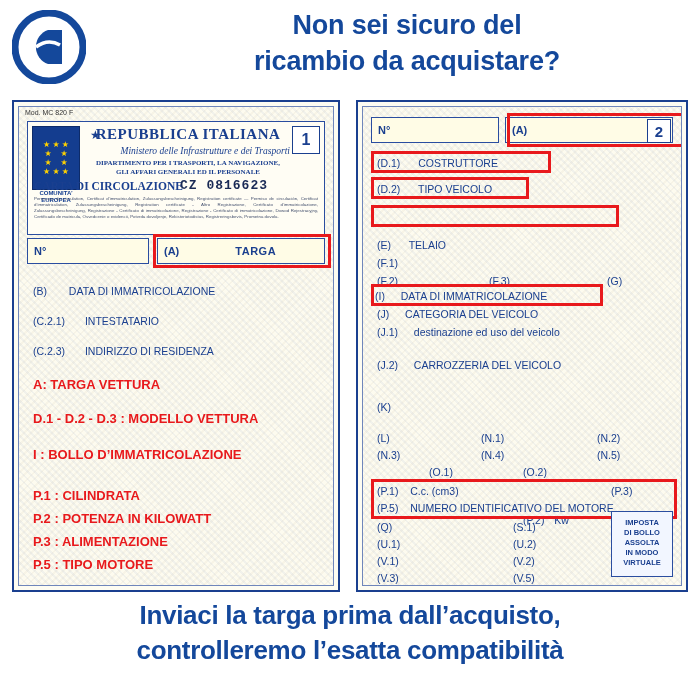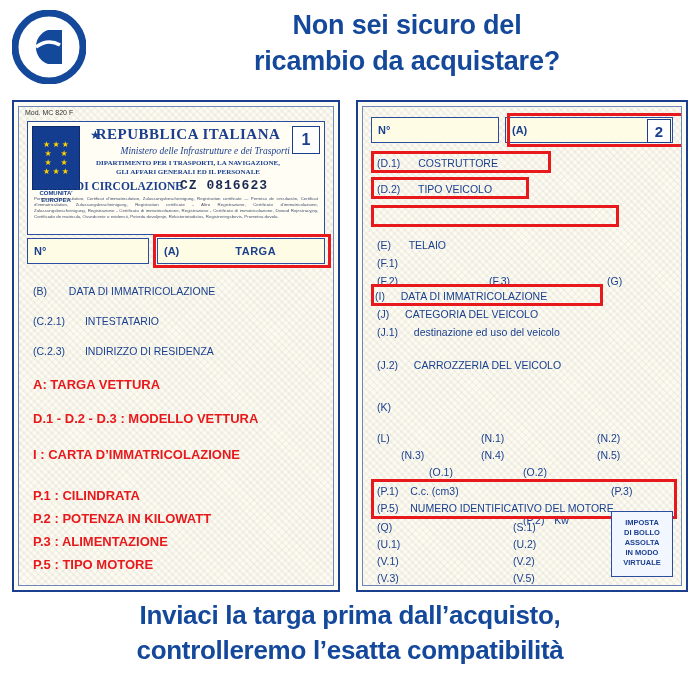--- a/index.html
+++ b/index.html
@@ -228,21 +228,21 @@
       <span>INTESTATARIO</span>
     </div>
     <div class="fline" style="left:14px;top:238px;">
       <span class="code">(C.2.3)</span>
       <span style="display:inline-block;width:14px;"></span>
       <span>INDIRIZZO DI RESIDENZA</span>
     </div>
 
     <div class="redtext" style="left:14px;top:270px;">A: TARGA VETTURA</div>
     <div class="redtext" style="left:14px;top:304px;">D.1 - D.2 - D.3 : MODELLO VETTURA</div>
-    <div class="redtext" style="left:14px;top:340px;">I : CARTA D’IMMATRICOLAZIONE</div>
+    <div class="redtext" style="left:14px;top:340px;">I : BOLLO D’IMMATRICOLAZIONE</div>
     <div class="redtext" style="left:14px;top:381px;">P.1 : CILINDRATA</div>
     <div class="redtext" style="left:14px;top:404px;">P.2 : POTENZA IN KILOWATT</div>
     <div class="redtext" style="left:14px;top:427px;">P.3 : ALIMENTAZIONE</div>
     <div class="redtext" style="left:14px;top:450px;">P.5 :  TIPO MOTORE</div>
   </div>
 </div>
 
 <div class="card" id="card-right">
   <div class="inner">
 
@@ -321,21 +321,21 @@
     <div class="fline" style="left:14px;top:325px;">
       <span>(L)</span>
     </div>
     <div class="fline" style="left:118px;top:325px;">
       <span>(N.1)</span>
     </div>
     <div class="fline" style="left:234px;top:325px;">
       <span>(N.2)</span>
     </div>
 
-    <div class="fline" style="left:14px;top:342px;margin-left:24px;">
+    <div class="fline" style="left:14px;top:342px;">
       <span>(N.3)</span>
     </div>
     <div class="fline" style="left:118px;top:342px;">
       <span>(N.4)</span>
     </div>
     <div class="fline" style="left:234px;top:342px;">
       <span>(N.5)</span>
     </div>
 
     <div class="fline" style="left:66px;top:359px;">

